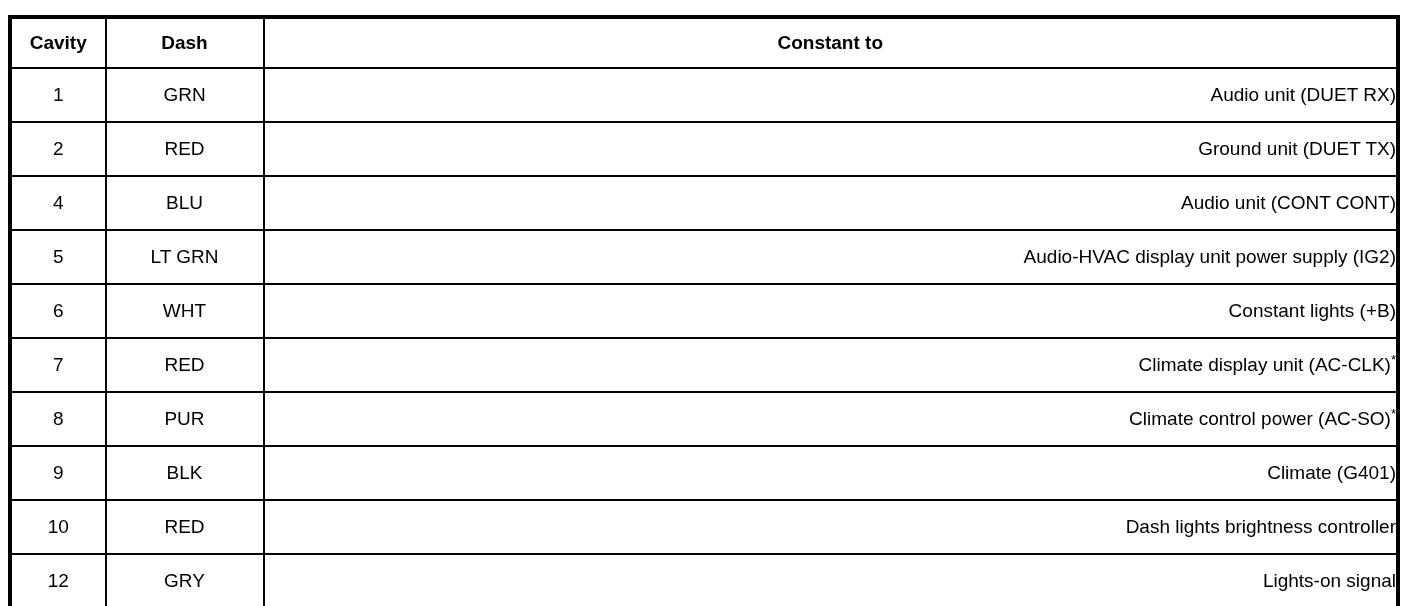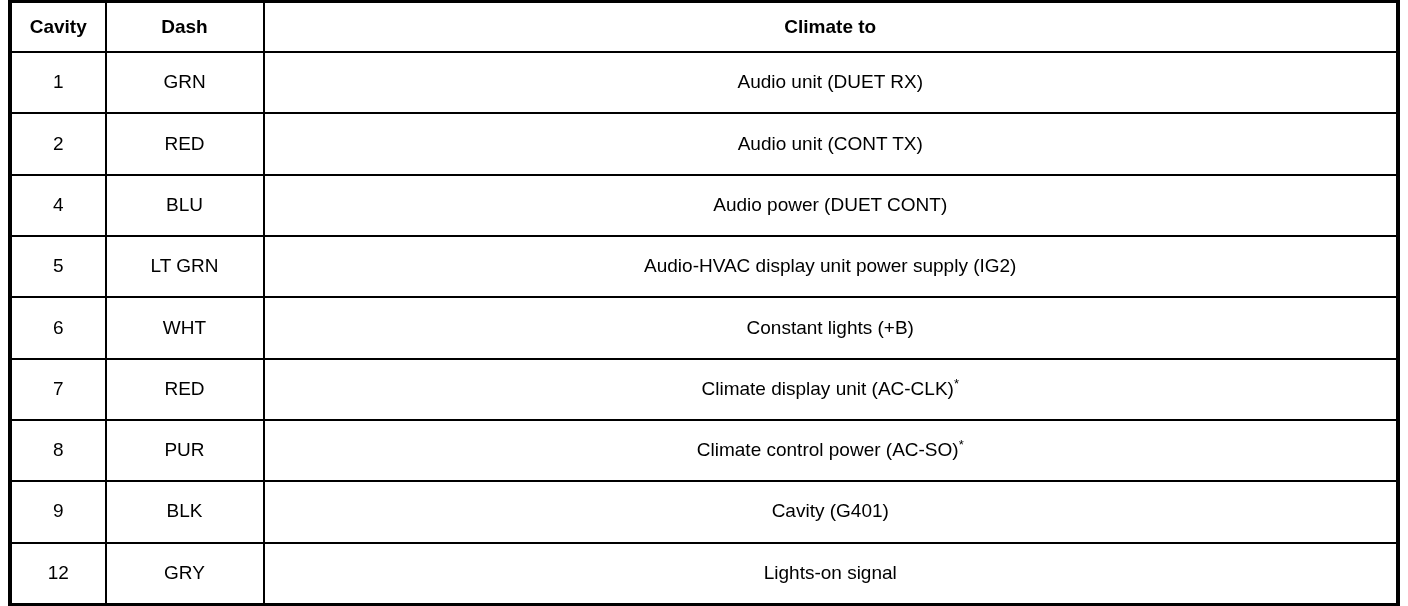--- a/index.html
+++ b/index.html
@@ -6,21 +6,21 @@
     margin: 0;
     padding: 0;
     background: #ffffff;
     font-family: "Liberation Sans", "DejaVu Sans", sans-serif;
   }
   .page {
     width: 1408px;
     height: 606px;
     background: #ffffff;
     box-sizing: border-box;
-    padding: 0 9px;
+    padding: 16px 9px;
   }
   table.pinout {
     width: 100%;
     height: 100%;
     border-collapse: collapse;
     table-layout: fixed;
     color: #000000;
   }
   table.pinout th,
   table.pinout td {
@@ -41,61 +41,61 @@
     font-weight: bold;
     text-align: center;
     height: 48px;
     vertical-align: middle;
   }
   tbody td {
     height: 52px;
     vertical-align: middle;
   }
   td.c-center { text-align: center; }
-  td.c-left   { text-align: center; padding-left: 12px; padding-right: 8px; }
+  td.c-left   { text-align: right; padding-left: 12px; padding-right: 8px; }
   sup.fn {
     font-size: 13px;
     vertical-align: super;
     line-height: 0;
   }
 </style>
 </head>
 <body>
 
 <div class="page">
   <table class="pinout">
     <colgroup>
       <col class="col-cavity">
       <col class="col-wire">
       <col class="col-connects">
     </colgroup>
     <thead>
       <tr>
         <th>Cavity</th>
         <th>Dash</th>
-        <th>Climate to</th>
+        <th>Constant to</th>
       </tr>
     </thead>
     <tbody>
   <tr>
     <td class="c-center">1</td>
     <td class="c-center">GRN</td>
     <td class="c-left"><span>Audio unit (DUET RX)</span><sup class="fn"></sup></td>
   </tr>
 
   <tr>
     <td class="c-center">2</td>
     <td class="c-center">RED</td>
-    <td class="c-left"><span>Audio unit (CONT TX)</span><sup class="fn"></sup></td>
+    <td class="c-left"><span>Ground unit (DUET TX)</span><sup class="fn"></sup></td>
   </tr>
 
   <tr>
     <td class="c-center">4</td>
     <td class="c-center">BLU</td>
-    <td class="c-left"><span>Audio power (DUET CONT)</span><sup class="fn"></sup></td>
+    <td class="c-left"><span>Audio unit (CONT CONT)</span><sup class="fn"></sup></td>
   </tr>
 
   <tr>
     <td class="c-center">5</td>
     <td class="c-center">LT GRN</td>
     <td class="c-left"><span>Audio-HVAC display unit power supply (IG2)</span><sup class="fn"></sup></td>
   </tr>
 
   <tr>
     <td class="c-center">6</td>
@@ -111,23 +111,28 @@
 
   <tr>
     <td class="c-center">8</td>
     <td class="c-center">PUR</td>
     <td class="c-left"><span>Climate control power (AC-SO)</span><sup class="fn">*</sup></td>
   </tr>
 
   <tr>
     <td class="c-center">9</td>
     <td class="c-center">BLK</td>
-    <td class="c-left"><span>Cavity (G401)</span><sup class="fn"></sup></td>
+    <td class="c-left"><span>Climate (G401)</span><sup class="fn"></sup></td>
   </tr>
 
+  <tr>
+    <td class="c-center">10</td>
+    <td class="c-center">RED</td>
+    <td class="c-left"><span>Dash lights brightness controller</span><sup class="fn"></sup></td>
+  </tr>
 
   <tr>
     <td class="c-center">12</td>
     <td class="c-center">GRY</td>
     <td class="c-left"><span>Lights-on signal</span><sup class="fn"></sup></td>
   </tr>
 </tbody>
   </table>
 </div>
 

